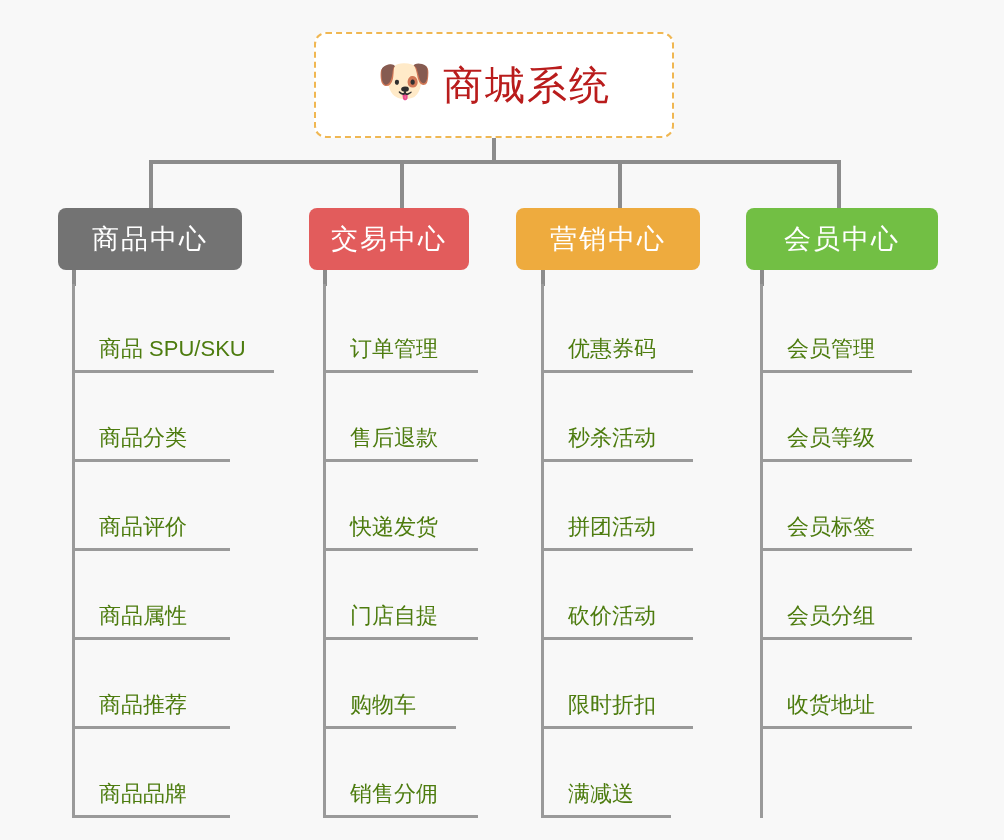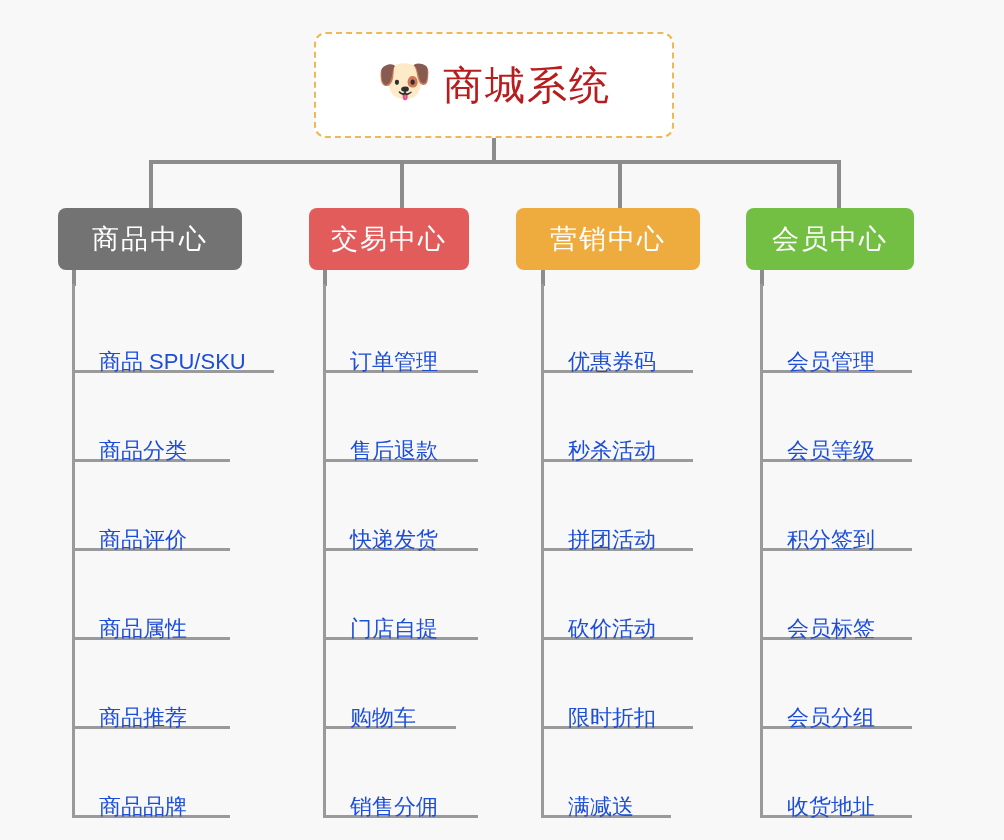--- a/index.html
+++ b/index.html
@@ -88,22 +88,23 @@
   }
   .leaf-item {
     position: relative;
     height: 89px;
     display: flex;
     align-items: flex-end;
     padding-left: 27px;
   }
   .leaf-text {
     font-size: 22px;
-    color: #1d4ed8;
-    line-height: 1;
+    color: #4d7c0f;
+    line-height: 1;
+    padding-bottom: 13px;
     white-space: nowrap;
     position: relative;
     z-index: 2;
   }
   .leaf-rule {
     position: absolute;
     left: 0;
     bottom: 0;
     height: 3px;
     background: #9a9a9a;
@@ -128,21 +129,21 @@
 
   <div class="cat-box" style="left: 58px; top: 208px; width: 184px; background: #737373;">
     <span class="cat-label">商品中心</span>
   </div>
   <div class="cat-box" style="left: 309px; top: 208px; width: 160px; background: rgb(226, 92, 92);">
     <span class="cat-label">交易中心</span>
   </div>
   <div class="cat-box" style="left: 516px; top: 208px; width: 184px; background: rgb(238, 171, 62);">
     <span class="cat-label">营销中心</span>
   </div>
-  <div class="cat-box" style="left: 746px; top: 208px; width: 168px; background: rgb(114, 191, 68);">
+  <div class="cat-box" style="left: 746px; top: 208px; width: 192px; background: rgb(114, 191, 68);">
     <span class="cat-label">会员中心</span>
   </div>
 
   <div class="conn conn-v" style="left: 72px; top: 270px; height: 16px; background: rgb(140, 140, 140);"></div>
   <div class="conn conn-v" style="left: 323px; top: 270px; height: 16px; background: rgb(140, 140, 140);"></div>
   <div class="conn conn-v" style="left: 541px; top: 270px; height: 16px; background: rgb(140, 140, 140);"></div>
   <div class="conn conn-v" style="left: 760px; top: 270px; height: 16px; background: rgb(140, 140, 140);"></div>
 
   <div class="leaf-col" id="leafcol-0" style="left:72px;">
     <div class="leaf-spine" style="height: 534px; background: rgb(154, 154, 154);"></div>
@@ -229,24 +230,20 @@
     <div class="leaf-spine" style="height: 534px; background: rgb(154, 154, 154);"></div>
   <div class="leaf-item">
         <span class="leaf-text">会员管理</span>
         <div class="leaf-rule" style="width: 152px; background: rgb(154, 154, 154);"></div>
       </div>
       <div class="leaf-item">
         <span class="leaf-text">会员等级</span>
         <div class="leaf-rule" style="width: 152px; background: rgb(154, 154, 154);"></div>
       </div>
       <div class="leaf-item">
-        <span class="leaf-text">积分签到</span>
-        <div class="leaf-rule" style="width: 152px; background: rgb(154, 154, 154);"></div>
-      </div>
-      <div class="leaf-item">
         <span class="leaf-text">会员标签</span>
         <div class="leaf-rule" style="width: 152px; background: rgb(154, 154, 154);"></div>
       </div>
       <div class="leaf-item">
         <span class="leaf-text">会员分组</span>
         <div class="leaf-rule" style="width: 152px; background: rgb(154, 154, 154);"></div>
       </div>
       <div class="leaf-item">
         <span class="leaf-text">收货地址</span>
         <div class="leaf-rule" style="width: 152px; background: rgb(154, 154, 154);"></div>

